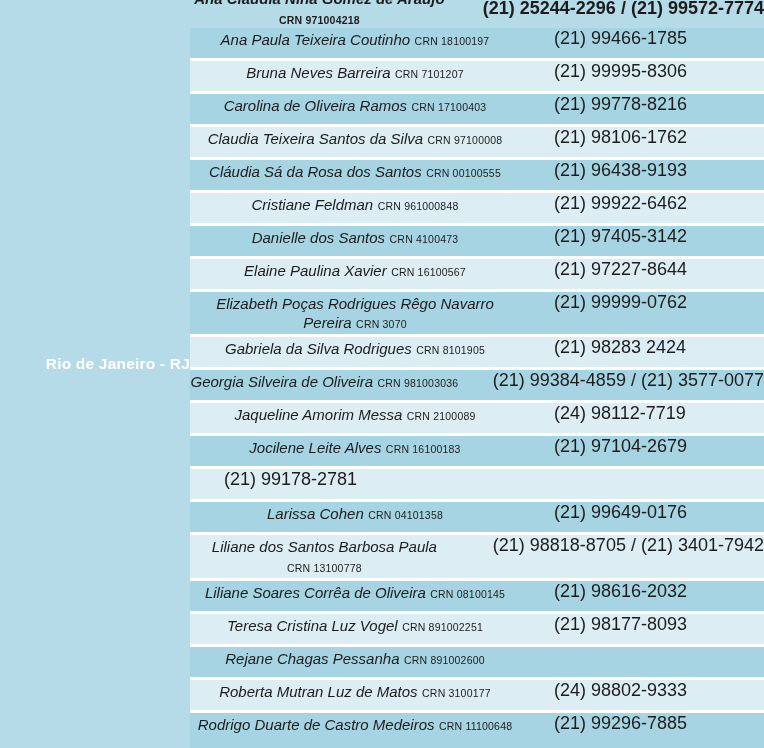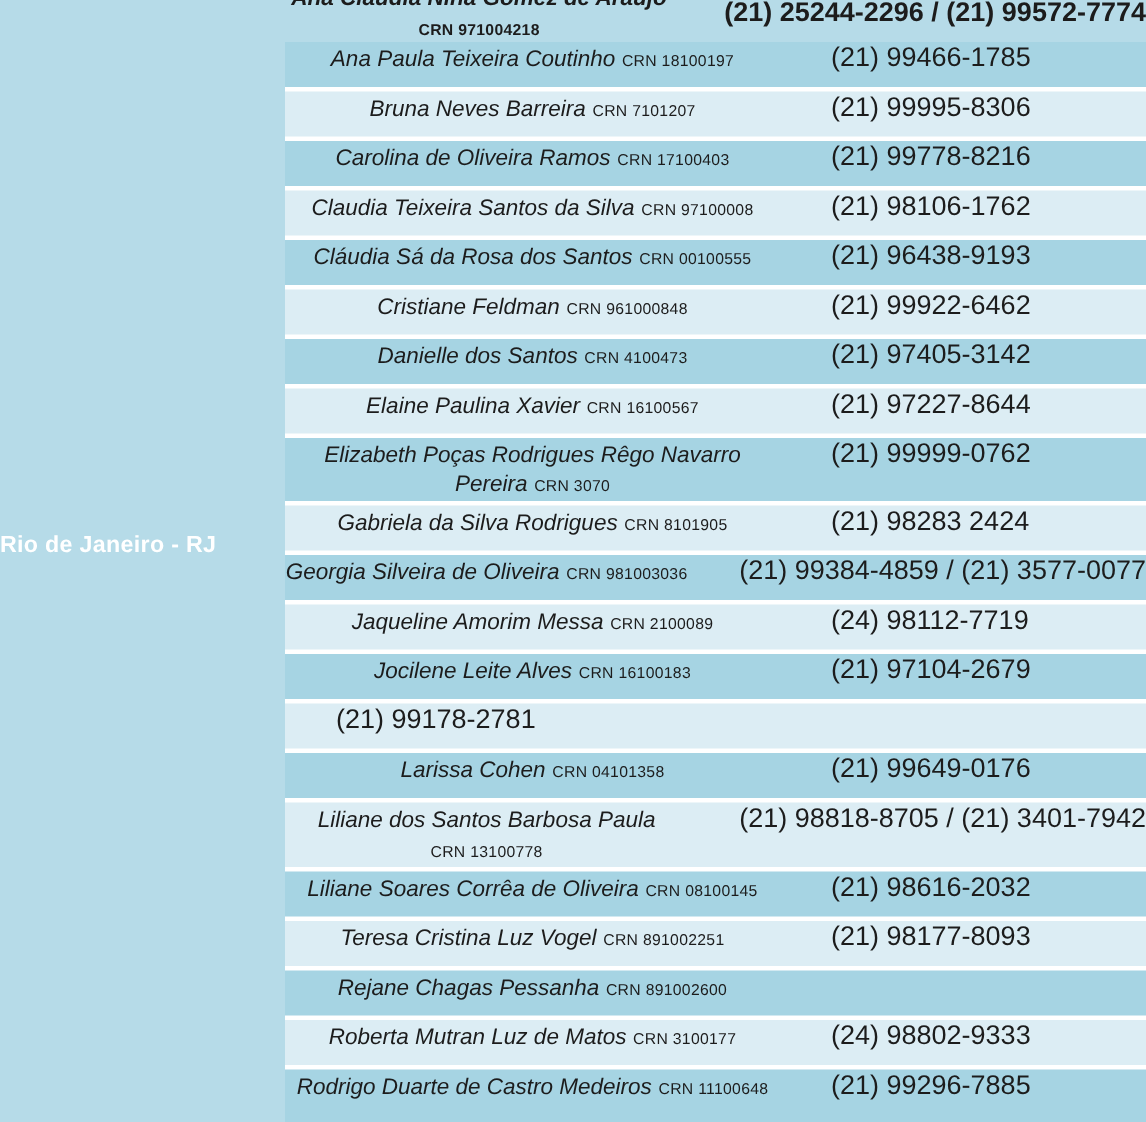--- a/index.html
+++ b/index.html
@@ -10,21 +10,21 @@
   }
   .page{
     position:relative;
     width:764px;height:748px;
     background:#b6dbe8;
     overflow:hidden;
   }
   
   .region-cell{
     position:absolute;left:0;top:0;bottom:0;width:190px;
-    display:flex;align-items:center;justify-content:flex-start;
+    display:flex;align-items:center;justify-content:flex-end;
     padding-bottom:20px;box-sizing:border-box;
   }
   .region-cell span{
     color:#ffffff;font-weight:bold;font-size:15.5px;letter-spacing:.2px;
   }
   
   .featured-row{
     position:absolute;left:0;top:0;right:0;height:17px;
     display:flex;align-items:center;
     padding-left:190px;box-sizing:border-box;

